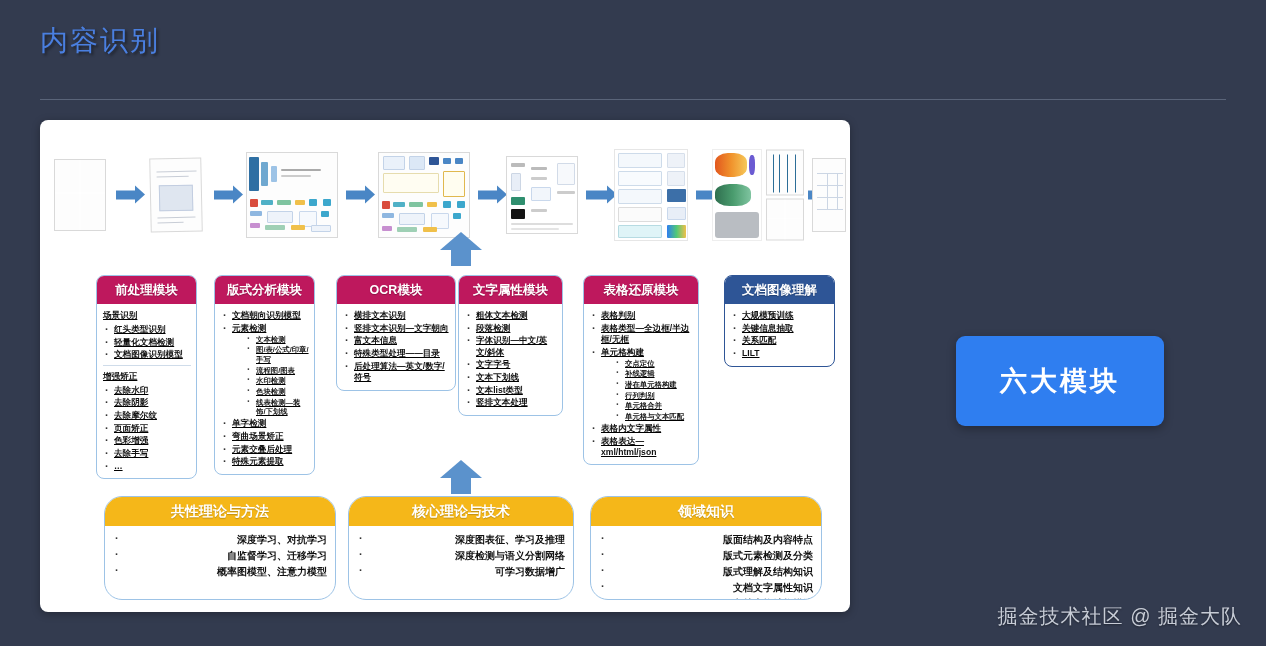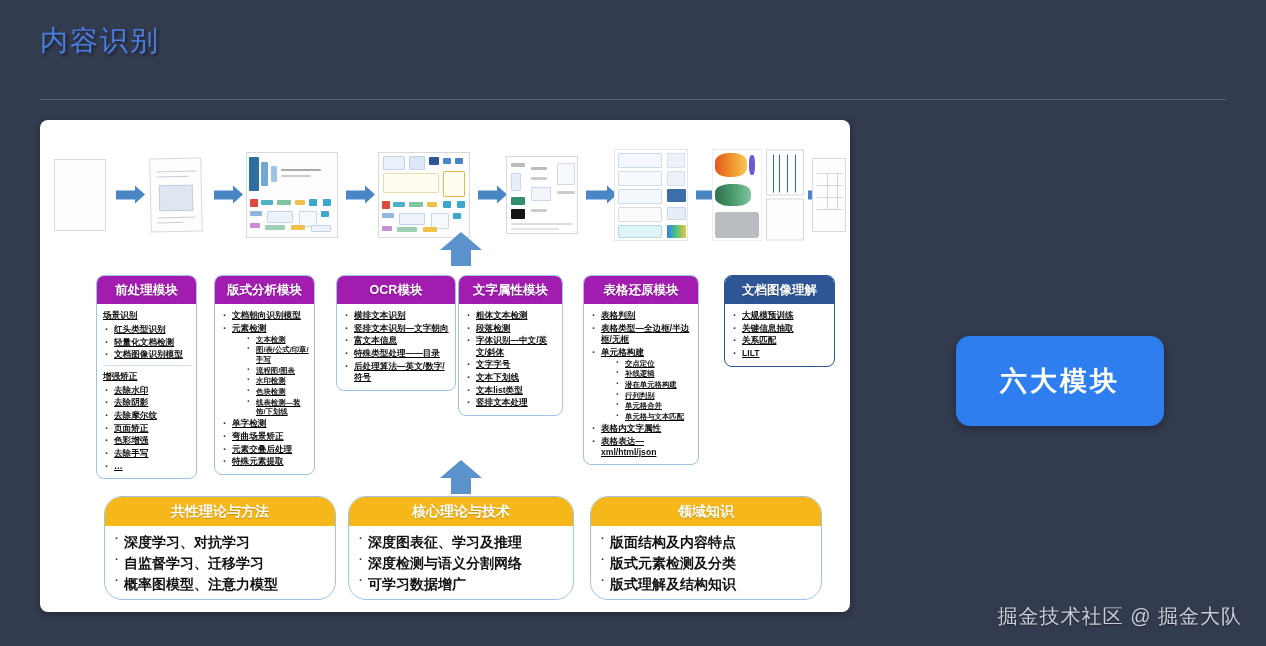--- a/index.html
+++ b/index.html
@@ -78,21 +78,21 @@
   }
 
   
   .module {
     position: absolute; background:#fff;
     border:1px solid #9dc3e6; border-radius:8px; overflow:hidden;
   }
   .module > .mhead {
     height: 28px; line-height: 28px; text-align:center;
     color:#ffffff; font-size:12.5px; font-weight:bold;
-    background:#a21caf;
+    background:#be185d;
     text-shadow: 0 1px 1px rgba(0,0,0,.25);
   }
   .module.dark > .mhead { background:#2e5596; }
   .mbody { padding: 6px 5px 5px 6px; text-decoration: underline; }
   .mbody .sect + .sect { margin-top:4px; border-top:1px solid #cfdcea; padding-top:5px; }
   .sect-title { font-size:8.6px; font-weight:bold; color:#111; margin-bottom:2px; }
   ul.lv1 { list-style:none; }
   ul.lv1 > li {
     position:relative; padding-left:11px; margin-bottom:1.5px;
     font-size:8.6px; line-height:1.3; font-weight:bold; color:#111;
@@ -114,26 +114,26 @@
     position:absolute; background:#fff;
     border:1px solid #9dc3e6; border-radius:18px; overflow:hidden;
   }
   .found > .fhead {
     height:29px; line-height:29px; text-align:center;
     background:#f5b719; color:#ffffff;
     font-size:14px; font-weight:bold;
     text-shadow: 0 1px 1px rgba(0,0,0,.22);
   }
   .found .fbody { padding:7px 8px 6px 8px; }
-  .found ul.lv1 > li { font-size:14px; margin-bottom:3px; }
+  .found ul.lv1 > li { font-size:10px; margin-bottom:3px;text-align:right; }
 
   
   .badge {
     position:absolute; left:956px; top:336px; width:208px; height:90px;
-    background:#2f7ef0; border-radius:14px;
+    background:#2f7ef0; border-radius:9px;
     display:flex; align-items:center; justify-content:center;
     color:#fff; font-size:27px; font-weight:bold; letter-spacing:3px;
     box-shadow: 0 3px 10px rgba(0,0,0,.3);
     text-align: center;
   }
 
   
   .watermark {
     position:absolute; right:24px; bottom:16px;
     font-size:20px; color:#c7ccd6; letter-spacing:1px;

